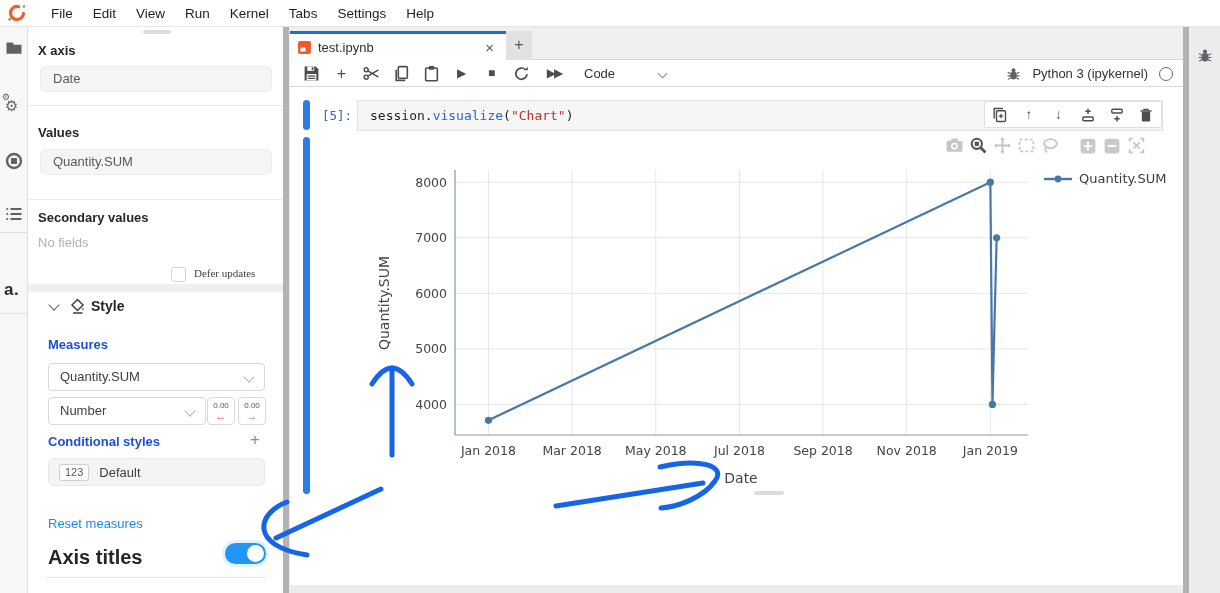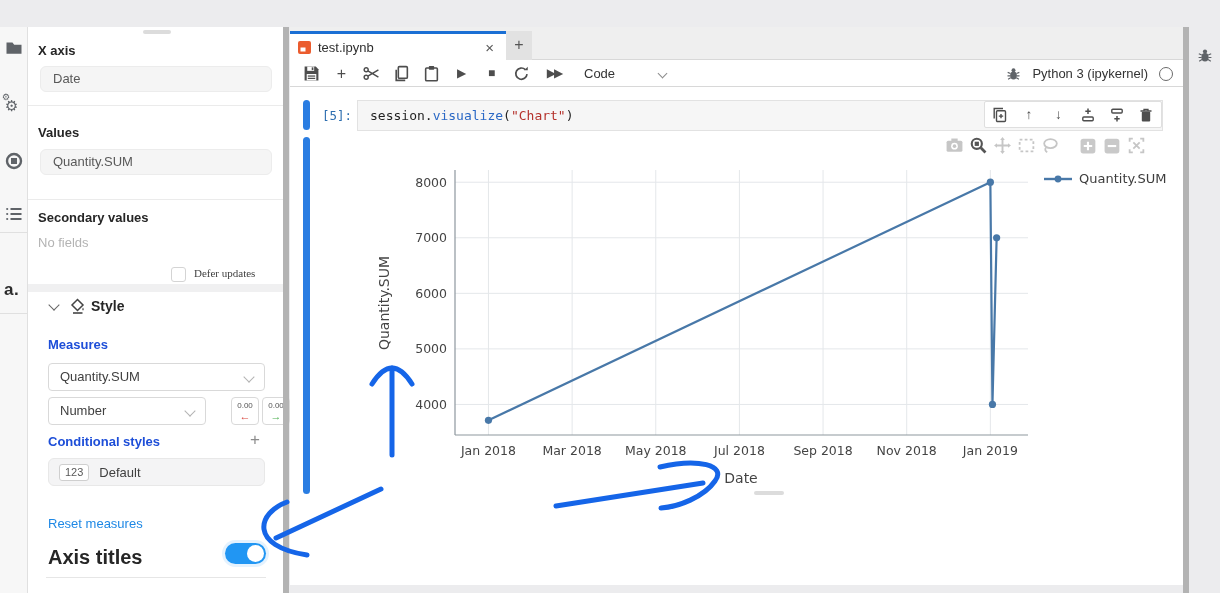--- a/index.html
+++ b/index.html
@@ -30,21 +30,21 @@
   .checkbox { position:absolute; left:143px; top:240px; width:15px; height:15px; border:1.5px solid #d4d4d4; border-radius:3px; background:#fff; }
   .cb-label { position:absolute; left:166px; top:240px; font-size:11px; color:#3f3f3f;font-family:Liberation Serif, serif; }
   .groove { position:absolute; left:0; top:257px; width:255px; height:8px; background:#f0f0f1; }
   .chev { width:8px; height:8px; border-right:1.7px solid #666; border-bottom:1.7px solid #666; transform:rotate(45deg); display:inline-block; }
   .style-chev { position:absolute; left:22px; top:274px; }
   .bucket-icon { position:absolute; left:42px; top:271px; width:16px; height:16px; }
   .style-title { position:absolute; left:63px; top:271px; font-size:14px; font-weight:700; color:#262626; }
   .bold13 { font-size:13px; font-weight:700; color:#1d4ed8; position:absolute; }
   .select { position:absolute; background:#fff; border:1px solid #d9d9d9; border-radius:4px; height:28px; font-size:13px; color:#404040; line-height:26px; padding-left:11px; }
   .select .chev { position:absolute; right:11px; top:9px; border-color:#b3b3b3; }
-  .dec-btn { position:absolute; width:28px; height:28px; background:#fff; border:1px solid #d9d9d9; border-radius:4px; text-align:center;margin-left:24px; }
+  .dec-btn { position:absolute; width:28px; height:28px; background:#fff; border:1px solid #d9d9d9; border-radius:4px; text-align:center; }
   .dec-num { font-size:8px; color:#555; display:block; line-height:10px; margin-top:3px; }
   .dec-arrow { font-size:11px; line-height:10px; display:block; font-weight:700; }
   .plus-btn { position:absolute; left:222px; top:403px; font-size:17px; color:#8c8c8c; }
   .default-row { position:absolute; left:20px; top:431px; width:217px; height:28px; background:#f4f4f5; border:1px solid #e8e8e8; border-radius:6px; display:flex; align-items:center; }
   .badge-123 { margin-left:10px; background:#fff; border:1px solid #cfcfcf; border-radius:3px; font-size:11px; color:#595959; padding:0 5px; line-height:15px;text-align:center; }
   .default-label { margin-left:10px; font-size:13px; color:#404040; }
   .link { position:absolute; left:20px; top:489px; font-size:13px; color:#1e88e5; }
   .axis-titles-label { position:absolute; left:20px; top:519px; font-size:20px; font-weight:700; color:#262626; }
   .toggle { position:absolute; left:197px; top:516px; width:41px; height:21px; background:#2196f3; border-radius:11px; box-shadow:0 0 0 3px rgba(33,150,243,.12); }
   .toggle .knob { position:absolute; right:2px; top:2px; width:17px; height:17px; border-radius:50%; background:#fff; }
@@ -88,20 +88,35 @@
   .legend { position:absolute; left:753px; top:84px; display:flex; align-items:center; gap:6px; }
   .legend-label { font-size:13px; color:#3d3d3d; font-family:"DejaVu Sans",sans-serif; }
 
   .annotations { position:absolute; left:0; top:0; z-index:30; pointer-events:none; }
 </style>
 </head>
 <body>
 
 <div id="page">
 
+  <div class="menubar">
+    <svg class="logo" viewBox="0 0 20 20">
+      <circle cx="10" cy="10" r="6.5" fill="none" stroke="#eb5c2e" stroke-width="3.2" stroke-dasharray="27 9" stroke-linecap="round" transform="rotate(40 10 10)"></circle>
+      <circle cx="17" cy="3.5" r="1.3" fill="#8a8a8a"></circle>
+      <circle cx="2.6" cy="16.2" r="1.3" fill="#8a8a8a"></circle>
+    </svg>
+    <span class="menu-item">File</span>
+    <span class="menu-item">Edit</span>
+    <span class="menu-item">View</span>
+    <span class="menu-item">Run</span>
+    <span class="menu-item">Kernel</span>
+    <span class="menu-item">Tabs</span>
+    <span class="menu-item">Settings</span>
+    <span class="menu-item">Help</span>
+  </div>
 
   <div class="activitybar">
     <svg class="act-icon" style="top:12px" viewBox="0 0 18 18">
       <path d="M1.5 3.5 h6 l1.7 2.3 h7.3 v9 h-15 z" fill="#5f6368"></path>
     </svg>
     <div class="act-icon" style="top:70px; position:absolute;">
       <span class="gear-main">⚙</span><span class="gear-small">⚙</span>
     </div>
     <svg class="act-icon" style="top:125px" viewBox="0 0 18 18">
       <circle cx="9" cy="9" r="7" fill="none" stroke="#5f6368" stroke-width="2.4"></circle>

